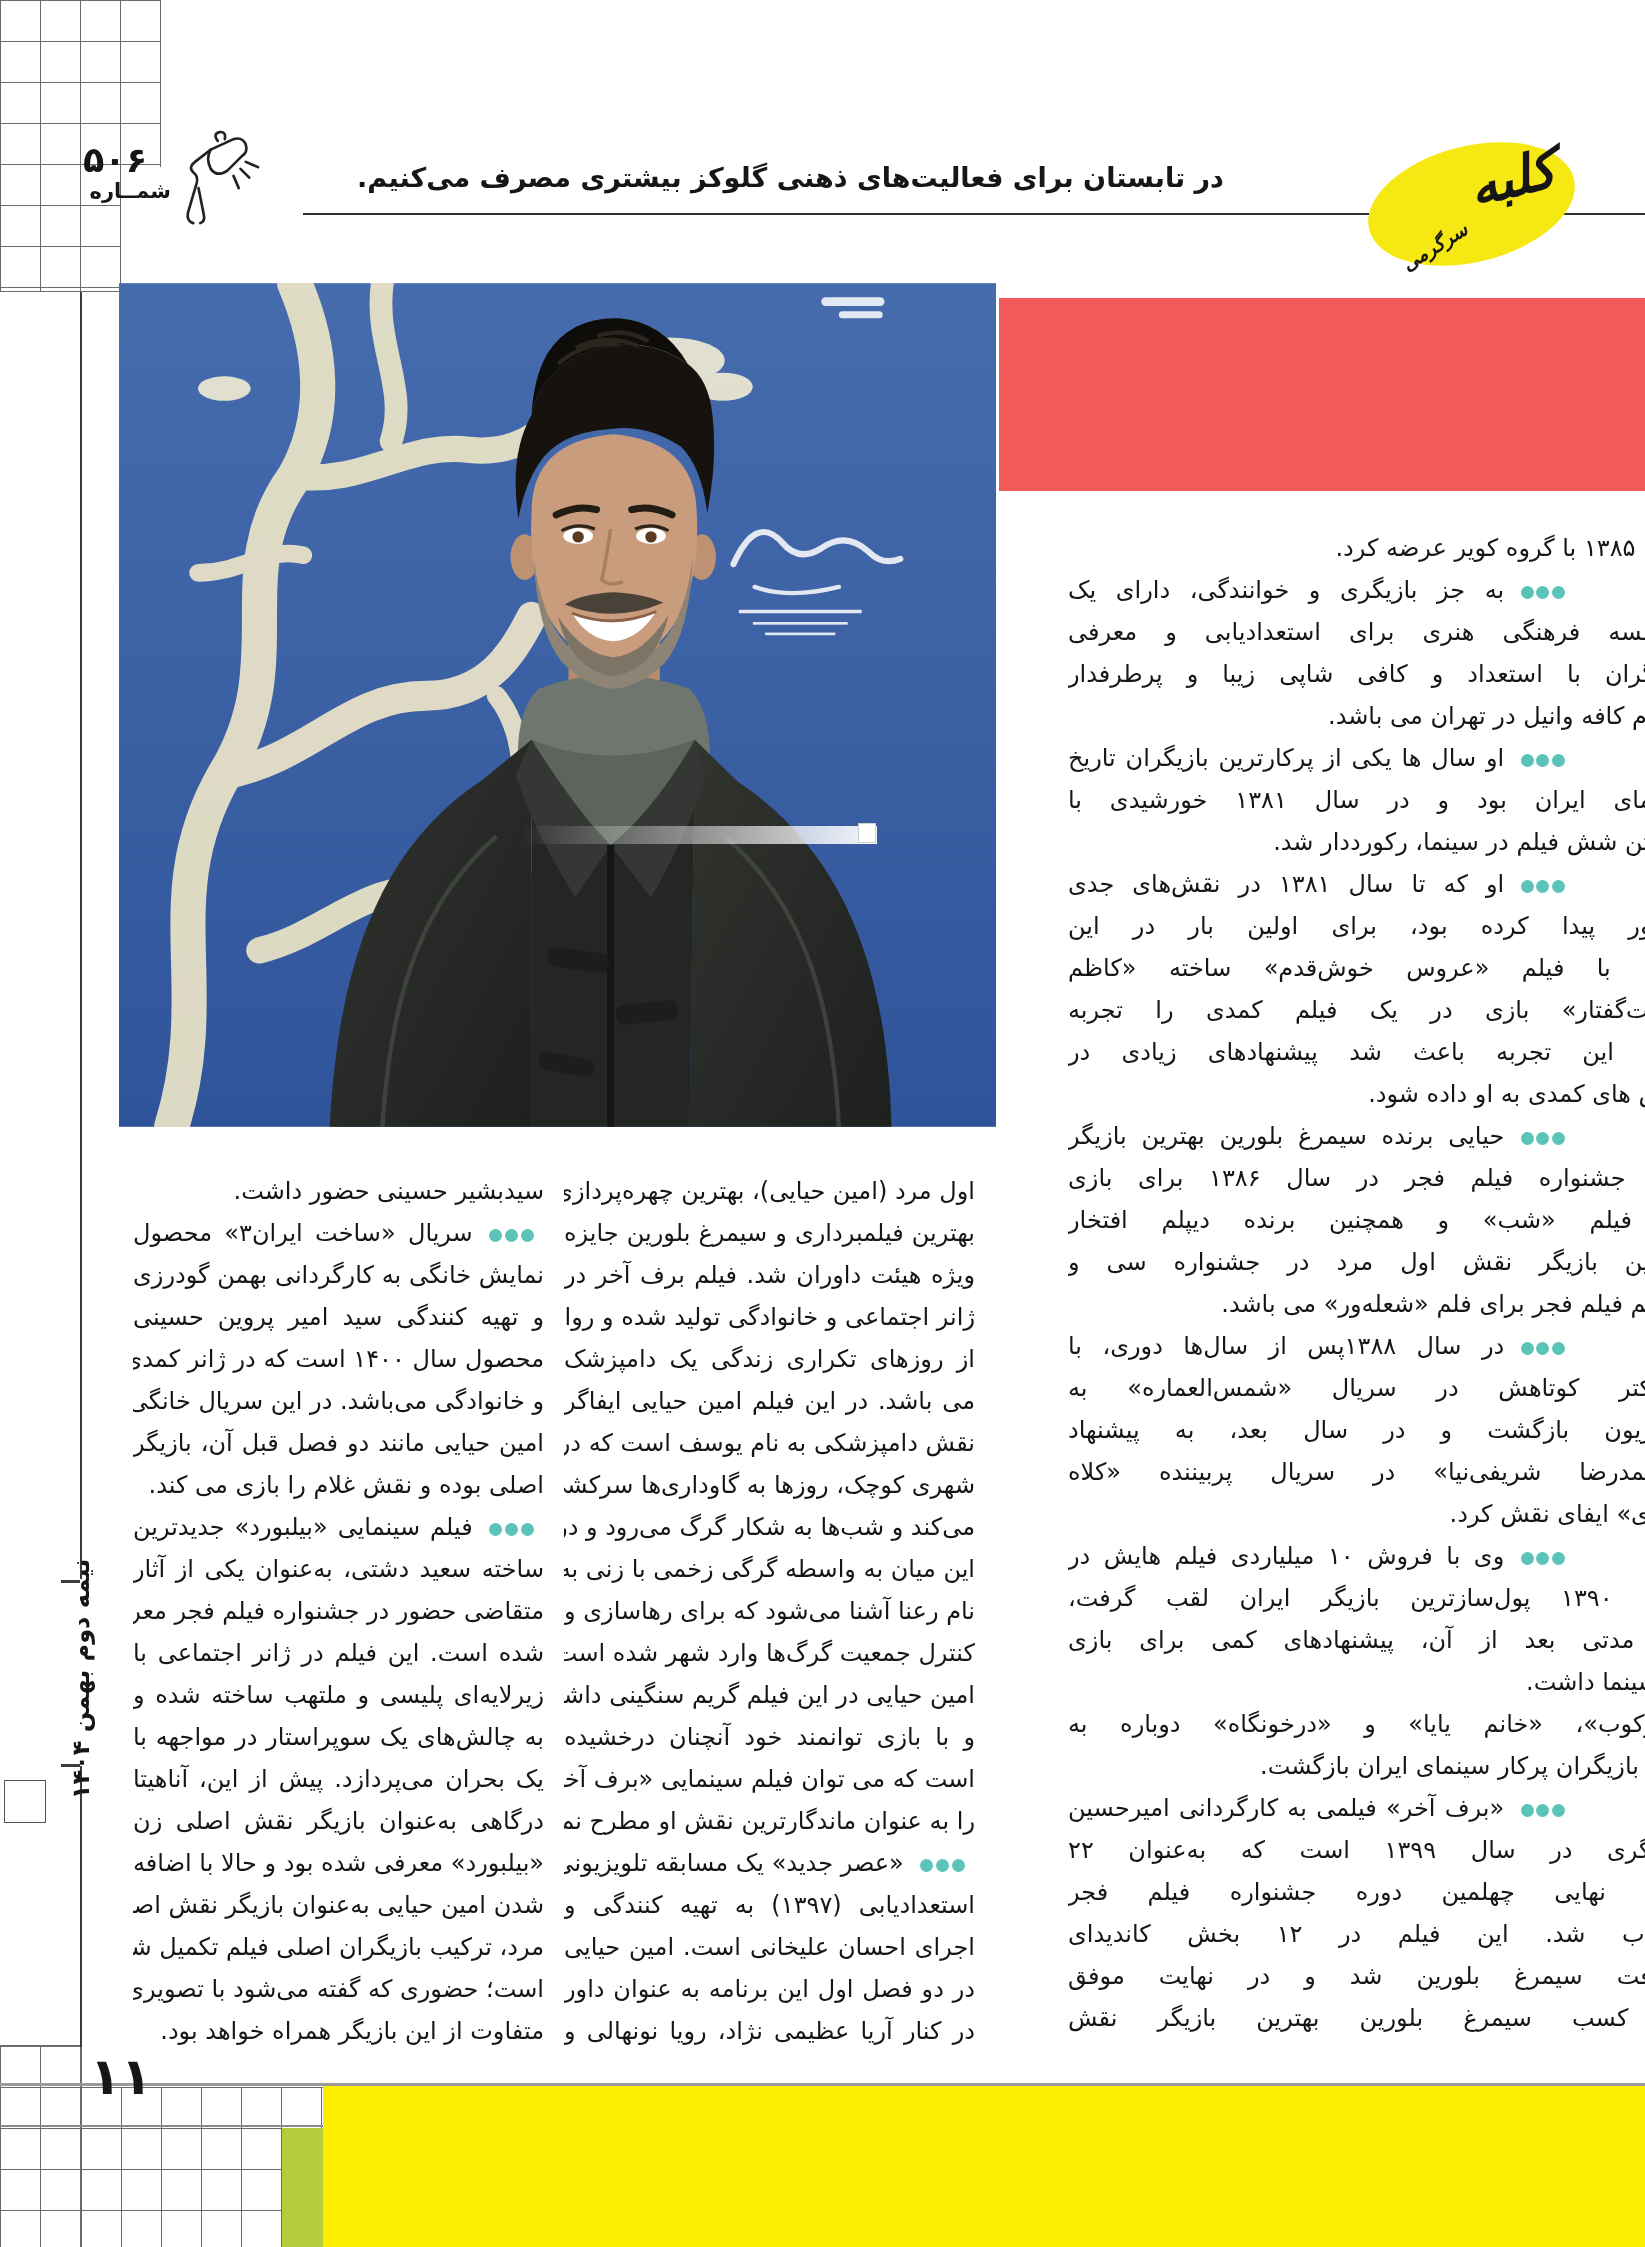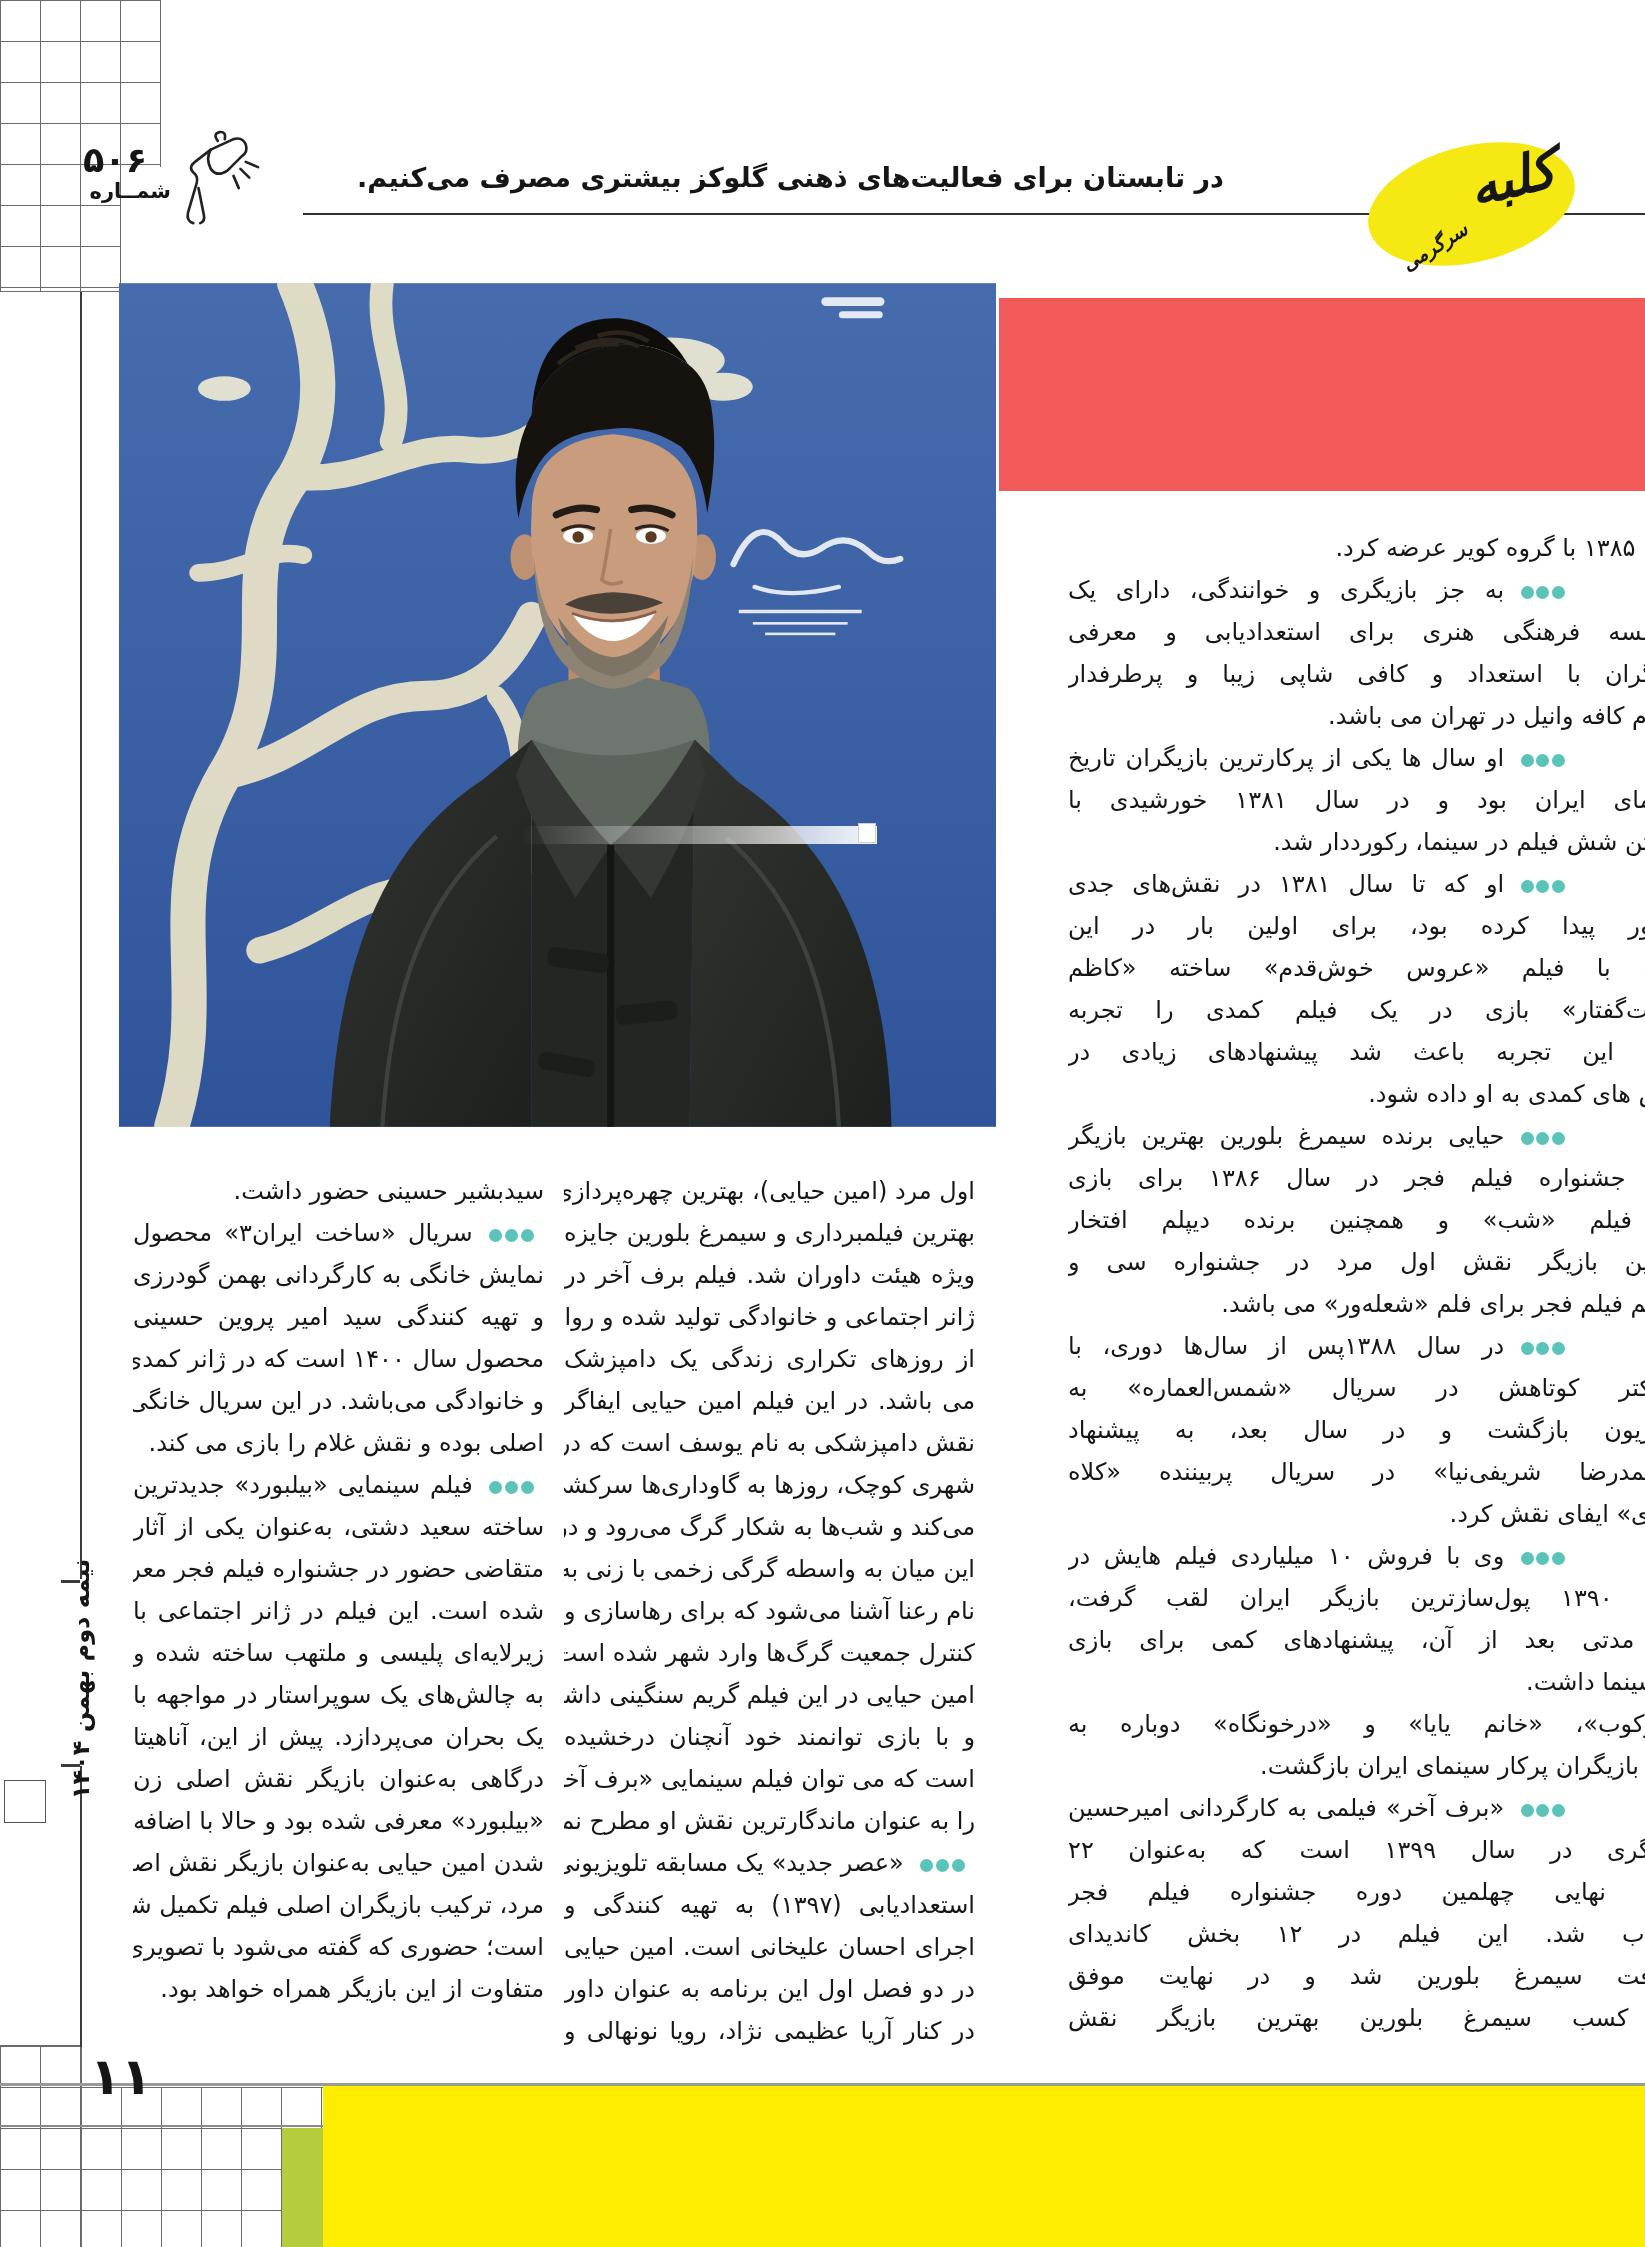--- a/index.html
+++ b/index.html
@@ -272,20 +272,21 @@
       <div class="line"><span>در دو فصل اول این برنامه به عنوان داور</span></div>
       <div class="line"><span>در کنار آریا عظیمی نژاد، رویا نونهالی و</span></div>
     </div>
   <div class="abs col col-left" dir="rtl">
       <div class="line end"><span>سیدبشیر حسینی حضور داشت.</span></div>
       <div class="line b"><span class="dots"><i style="background: rgb(92, 195, 184);"></i><i style="background: rgb(92, 195, 184);"></i><i style="background: rgb(92, 195, 184);"></i></span><span>سریال «ساخت ایران۳» محصول</span></div>
       <div class="line"><span>نمایش خانگی به کارگردانی بهمن گودرزی</span></div>
       <div class="line"><span>و تهیه کنندگی سید امیر پروین حسینی</span></div>
       <div class="line"><span>محصول سال ۱۴۰۰ است که در ژانر کمدی</span></div>
       <div class="line"><span>و خانوادگی می‌باشد. در این سریال خانگی</span></div>
+      <div class="line"><span>امین حیایی مانند دو فصل قبل آن، بازیگر</span></div>
       <div class="line end"><span>اصلی بوده و نقش غلام را بازی می کند.</span></div>
       <div class="line b"><span class="dots"><i style="background: rgb(92, 195, 184);"></i><i style="background: rgb(92, 195, 184);"></i><i style="background: rgb(92, 195, 184);"></i></span><span>فیلم سینمایی «بیلبورد» جدیدترین</span></div>
       <div class="line"><span>ساخته سعید دشتی، به‌عنوان یکی از آثار</span></div>
       <div class="line"><span>متقاضی حضور در جشنواره فیلم فجر معرفی</span></div>
       <div class="line"><span>شده است. این فیلم در ژانر اجتماعی با</span></div>
       <div class="line"><span>زیرلایه‌ای پلیسی و ملتهب ساخته شده و</span></div>
       <div class="line"><span>به چالش‌های یک سوپراستار در مواجهه با</span></div>
       <div class="line"><span>یک بحران می‌پردازد. پیش از این، آناهیتا</span></div>
       <div class="line"><span>درگاهی به‌عنوان بازیگر نقش اصلی زن</span></div>
       <div class="line"><span>«بیلبورد» معرفی شده بود و حالا با اضافه</span></div>

